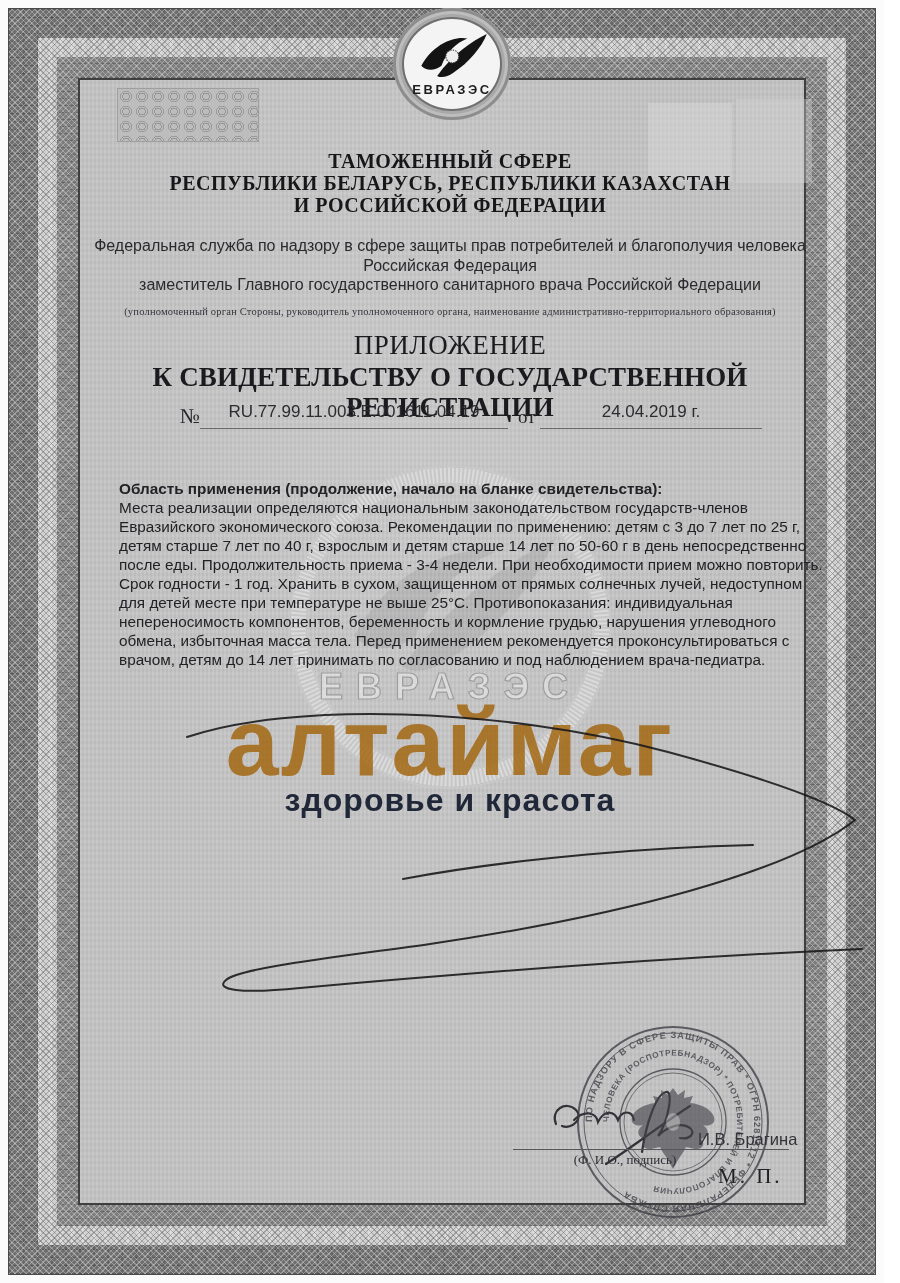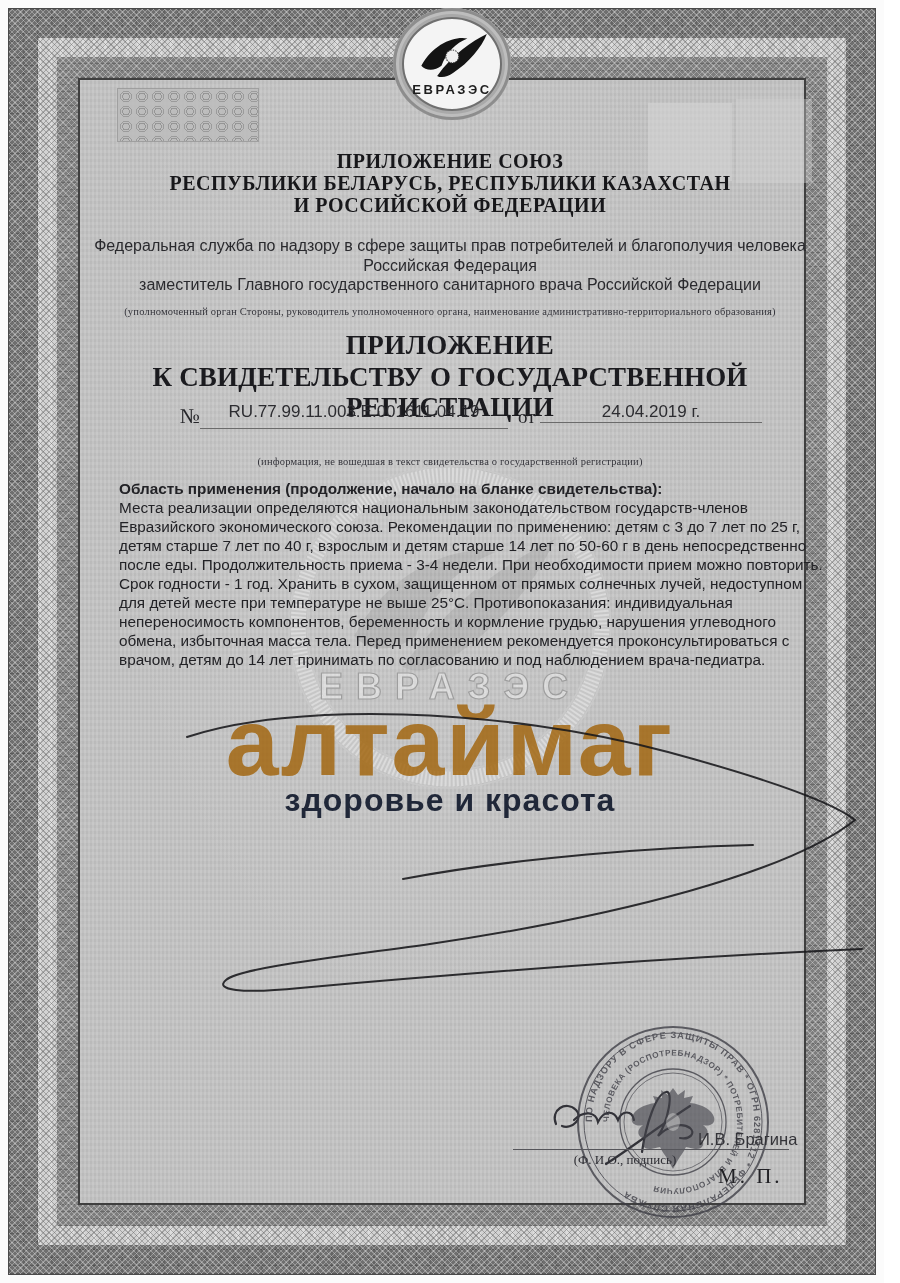--- a/index.html
+++ b/index.html
@@ -50,32 +50,32 @@
   
   .header{left:90px;top:150px;width:720px;text-align:center;}
   .h-serif{font-weight:bold;font-size:20px;line-height:22px;letter-spacing:.5px;color:#17171a;}
   .h-sans{font-family:"Liberation Sans",sans-serif;font-size:16px;line-height:19.5px;color:#2a2a2e;}
   .h-sans.first{margin-top:20px;}
   .smallcap{text-align:center;font-size:10.5px;color:#33333a;letter-spacing:.2px;}
   .cap1{left:90px;top:306px;width:720px;}
   .cap2{left:90px;top:456px;width:720px;}
   
   .title{left:50px;top:330px;width:800px;text-align:center;color:#1b1b1f;}
-  .t1{font-weight:bold;font-size:27px;line-height:30px;letter-spacing:.5px;}
+  .t1{font-weight:normal;font-size:27px;line-height:30px;letter-spacing:.5px;}
   .t2{font-weight:bold;font-size:27px;line-height:30px;letter-spacing:.2px;margin-top:2px;}
   
   .numrow{left:0;top:402px;width:900px;height:34px;font-size:19px;}
   .no-label{position:absolute;left:180px;top:2px;font-size:21px;}
   .no-value{position:absolute;left:200px;top:0;width:308px;text-align:center;
       font-family:"Liberation Sans",sans-serif;font-size:17px;color:#2c2c30;
       border-bottom:1.5px solid #6b6b6b;padding-bottom:6px;}
   .ot-label{position:absolute;left:518px;top:4px;font-size:19px;}
   .no-date{position:absolute;left:540px;top:0;width:222px;text-align:center;
       font-family:"Liberation Sans",sans-serif;font-size:17px;color:#2c2c30;
-      border-bottom:1.5px solid #6b6b6b;}
+      border-bottom:1.5px solid #6b6b6b;padding-bottom:6px;}
   
   .body-block{left:92px;top:479px;width:722px;font-family:"Liberation Sans",sans-serif;color:#222226;margin-left:27px;}
   .body-heading{font-weight:bold;font-size:15.3px;line-height:19px;}
   .body-paragraph{font-size:15.3px;line-height:19px;white-space:pre-line;}
   
   .wm{left:0;width:900px;text-align:center;font-family:"Liberation Sans",sans-serif;font-weight:bold;}
   .wm1{top:666px;font-size:36px;letter-spacing:13px;color:rgba(255,255,255,.38);
        -webkit-text-stroke:1.2px #9e9e9e;}
   .wm2{top:688px;font-size:95px;letter-spacing:2px;color:#a16207;opacity:.80;}
   .wm3{top:782px;font-size:32px;letter-spacing:1px;color:#0f172a;opacity:.9;}
@@ -119,41 +119,40 @@
       <svg class="logo-bird" width="72" height="52" viewBox="0 0 100 70">
         <path d="M6,50 C22,20 52,8 70,12 C54,18 40,32 34,50 C24,58 12,57 6,50 Z" fill="#141414"></path>
         <path d="M28,64 C50,34 76,16 97,6 C90,24 72,46 50,60 C42,66 33,67 28,64 Z" fill="#141414"></path>
         <circle cx="49" cy="37" r="9" fill="#efefef" stroke="#333" stroke-width="1.5" stroke-dasharray="2 1.5"></circle>
       </svg>
       <div class="logo-label">ЕВРАЗЭС</div>
     </div>
   </div>
 
   <div class="abs header">
-    <div class="h-serif">ПРИЛОЖЕНИЕ СОЮЗ</div>
+    <div class="h-serif">ТАМОЖЕННЫЙ СФЕРЕ</div>
     <div class="h-serif">РЕСПУБЛИКИ БЕЛАРУСЬ, РЕСПУБЛИКИ КАЗАХСТАН</div>
     <div class="h-serif">И РОССИЙСКОЙ ФЕДЕРАЦИИ</div>
     <div class="h-sans first">Федеральная служба по надзору в сфере защиты прав потребителей и благополучия человека</div>
     <div class="h-sans">Российская Федерация</div>
     <div class="h-sans">заместитель Главного государственного санитарного врача Российской Федерации</div>
   </div>
   <div class="abs smallcap cap1">(уполномоченный орган Стороны, руководитель уполномоченного органа, наименование административно-территориального образования)</div>
 
   <div class="abs title">
     <div class="t1">ПРИЛОЖЕНИЕ</div>
     <div class="t2">К СВИДЕТЕЛЬСТВУ О ГОСУДАРСТВЕННОЙ РЕГИСТРАЦИИ</div>
   </div>
 
   <div class="abs numrow">
     <span class="no-label">№</span>
     <span class="no-value">RU.77.99.11.003.Е.001611.04.19</span>
     <span class="ot-label">от</span>
     <span class="no-date">24.04.2019 г.</span>
   </div>
-  <div class="abs smallcap cap2">(информация, не вошедшая в текст свидетельства о государственной регистрации)</div>
 
   <div class="abs body-block">
     <div class="body-heading">Область применения (продолжение, начало на бланке свидетельства):</div>
     <div class="body-paragraph">Места реализации определяются национальным законодательством государств-членов
 Евразийского экономического союза. Рекомендации по применению: детям с 3 до 7 лет по 25 г,
 детям старше 7 лет по 40 г, взрослым и детям старше 14 лет по 50-60 г в день непосредственно
 после еды. Продолжительность приема - 3-4 недели. При необходимости прием можно повторить.
 Срок годности - 1 год. Хранить в сухом, защищенном от прямых солнечных лучей, недоступном
 для детей месте при температуре не выше 25°С. Противопоказания: индивидуальная
 непереносимость компонентов, беременность и кормление грудью, нарушения углеводного

